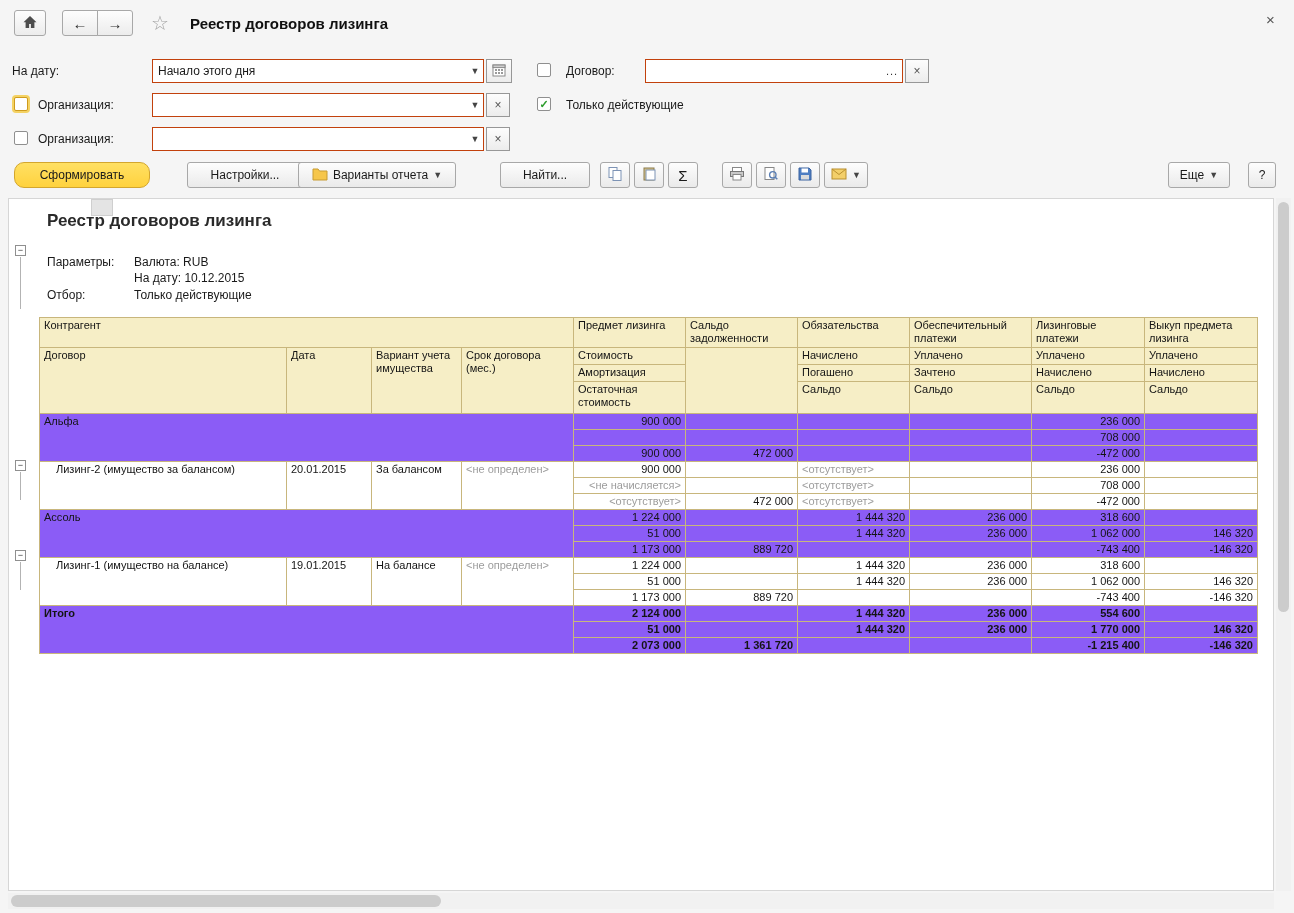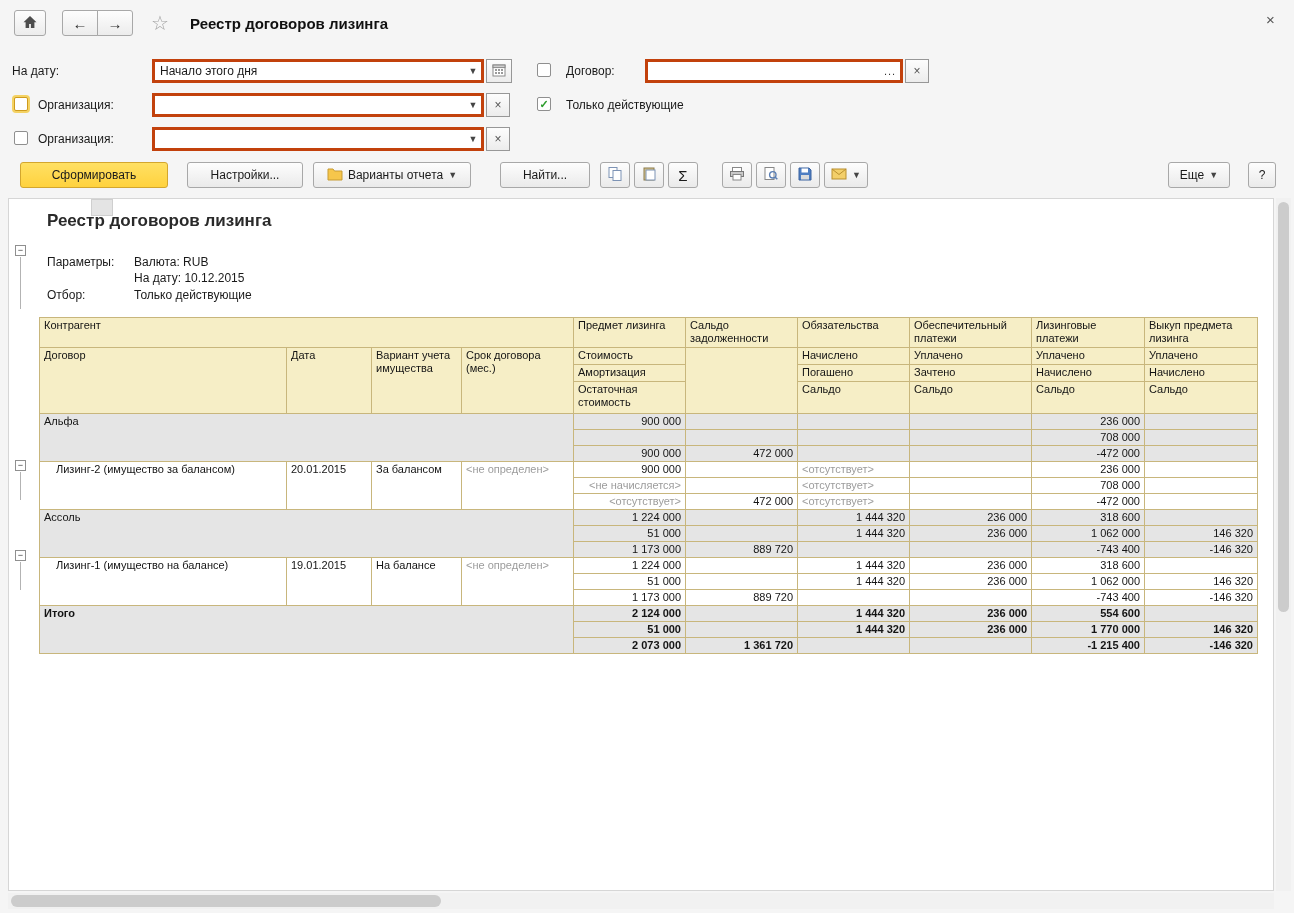--- a/index.html
+++ b/index.html
@@ -13,40 +13,40 @@
   #btn-home{left:14px;width:32px;}
   #btn-back{left:62px;width:36px;border-top-right-radius:0;border-bottom-right-radius:0;}
   #btn-fwd{left:97px;width:36px;border-top-left-radius:0;border-bottom-left-radius:0;}
   .navarrow{font-size:15px;font-weight:bold;color:#2d2d2d;}
   #star{position:absolute;left:151px;top:11px;font-size:20px;color:#a3a3a3;}
   #page-title{position:absolute;left:190px;top:15px;font-size:15px;font-weight:bold;color:#111;}
   #win-close{position:absolute;left:1266px;top:11px;font-size:15px;color:#555;cursor:pointer;}
 
   
   .lbl{position:absolute;font-size:12px;color:#1a1a1a;white-space:nowrap;}
-  .field{position:absolute;height:24px;box-sizing:border-box;background:#fff;border:3px solid #c2410c;
+  .field{position:absolute;height:24px;box-sizing:border-box;background:#fff;border:1px solid #c2410c;
          display:flex;align-items:center;}
   .field-text{flex:1;padding:0 5px;font-size:12px;white-space:nowrap;overflow:hidden;}
   .combo-arrow{width:16px;text-align:center;color:#444;font-size:9px;}
   .dots{width:20px;text-align:center;color:#333;font-size:11px;letter-spacing:1px;}
   .sqbtn{position:absolute;width:24px;height:24px;box-sizing:border-box;border:1px solid #979797;
          background:linear-gradient(#fdfdfd,#ececec);display:flex;align-items:center;
          justify-content:center;font-size:12px;color:#555;cursor:pointer;}
   .cb{position:absolute;width:14px;height:14px;box-sizing:border-box;border:1px solid #8f8f8f;
       border-radius:2px;background:#fff;display:flex;align-items:center;justify-content:center;
       font-size:11px;font-weight:bold;color:#2f9e2f;cursor:pointer;}
   .cb.focus{border-color:#cf9b1d;box-shadow:0 0 0 2px #f4d263;}
 
   
   .btn{position:absolute;top:162px;height:26px;box-sizing:border-box;border:1px solid #a8a8a8;
        border-radius:3px;background:linear-gradient(#fdfdfd,#eaeaea);display:flex;gap:5px;
        align-items:center;justify-content:center;font-size:12px;color:#1a1a1a;cursor:pointer;}
-  #btn-generate{left:20px;width:148px;background:linear-gradient(#ffe063,#ffd23e);border-color:#d3a62e;}
+  #btn-generate{left:14px;width:136px;background:linear-gradient(#ffe063,#ffd23e);border-color:#d3a62e;border-radius:10px;}
   #btn-settings{left:187px;width:116px;}
-  #btn-variants{left:313px;width:158px;}
+  #btn-variants{left:298px;width:158px;}
   #btn-find{left:500px;width:90px;}
   #btn-copy{left:600px;width:30px;}
   #btn-paste{left:634px;width:30px;}
   #btn-sigma{left:668px;width:30px;font-size:15px;}
   #btn-print{left:722px;width:30px;}
   #btn-preview{left:756px;width:30px;}
   #btn-save{left:790px;width:30px;}
   #btn-mail{left:824px;width:44px;}
   #btn-more{left:1168px;width:62px;}
   #btn-help{left:1248px;width:28px;}
@@ -68,21 +68,21 @@
   
   #rtable{position:absolute;left:30px;top:118px;border-collapse:collapse;table-layout:fixed;
           width:1218px;font-size:11px;color:#141414;}
   #rtable td{border:1px solid #c8b67c;padding:1px 4px;overflow:hidden;box-sizing:border-box;}
   #rtable thead td{background:#f6eec6;vertical-align:top;white-space:normal;line-height:13px;}
   tr.h1 td{height:30px;} tr.h2 td{height:17px;margin-top:28px;} tr.h3 td{height:17px;} tr.h4 td{height:32px;}
   #rtable tbody td{white-space:nowrap;height:15px;line-height:13px;}
   .num{text-align:right;}
   .left{text-align:left;}
   .ph{color:#9c9c9c;}
-  tr.group td,tr.total td{background:#e5e5e5;margin-top:44px;}
+  tr.group td,tr.total td{background:#8b5cf6;margin-top:44px;}
   tr.total td{font-weight:bold;}
   .group-name{vertical-align:top;}
   .detail-name{padding-left:16px !important;vertical-align:top;}
   .dcell{vertical-align:top;margin-left:9px;}
 
   
   #hscroll{position:absolute;left:8px;top:893px;width:1266px;height:16px;background:#f1f1f1;}
   #hthumb{position:absolute;left:3px;top:2px;width:430px;height:12px;background:#cccccc;border-radius:6px;}
   #vscroll{position:absolute;left:1276px;top:198px;width:15px;height:693px;background:#f1f1f1;}
   #vthumb{position:absolute;left:2px;top:4px;width:11px;height:410px;background:#cccccc;border-radius:6px;}

